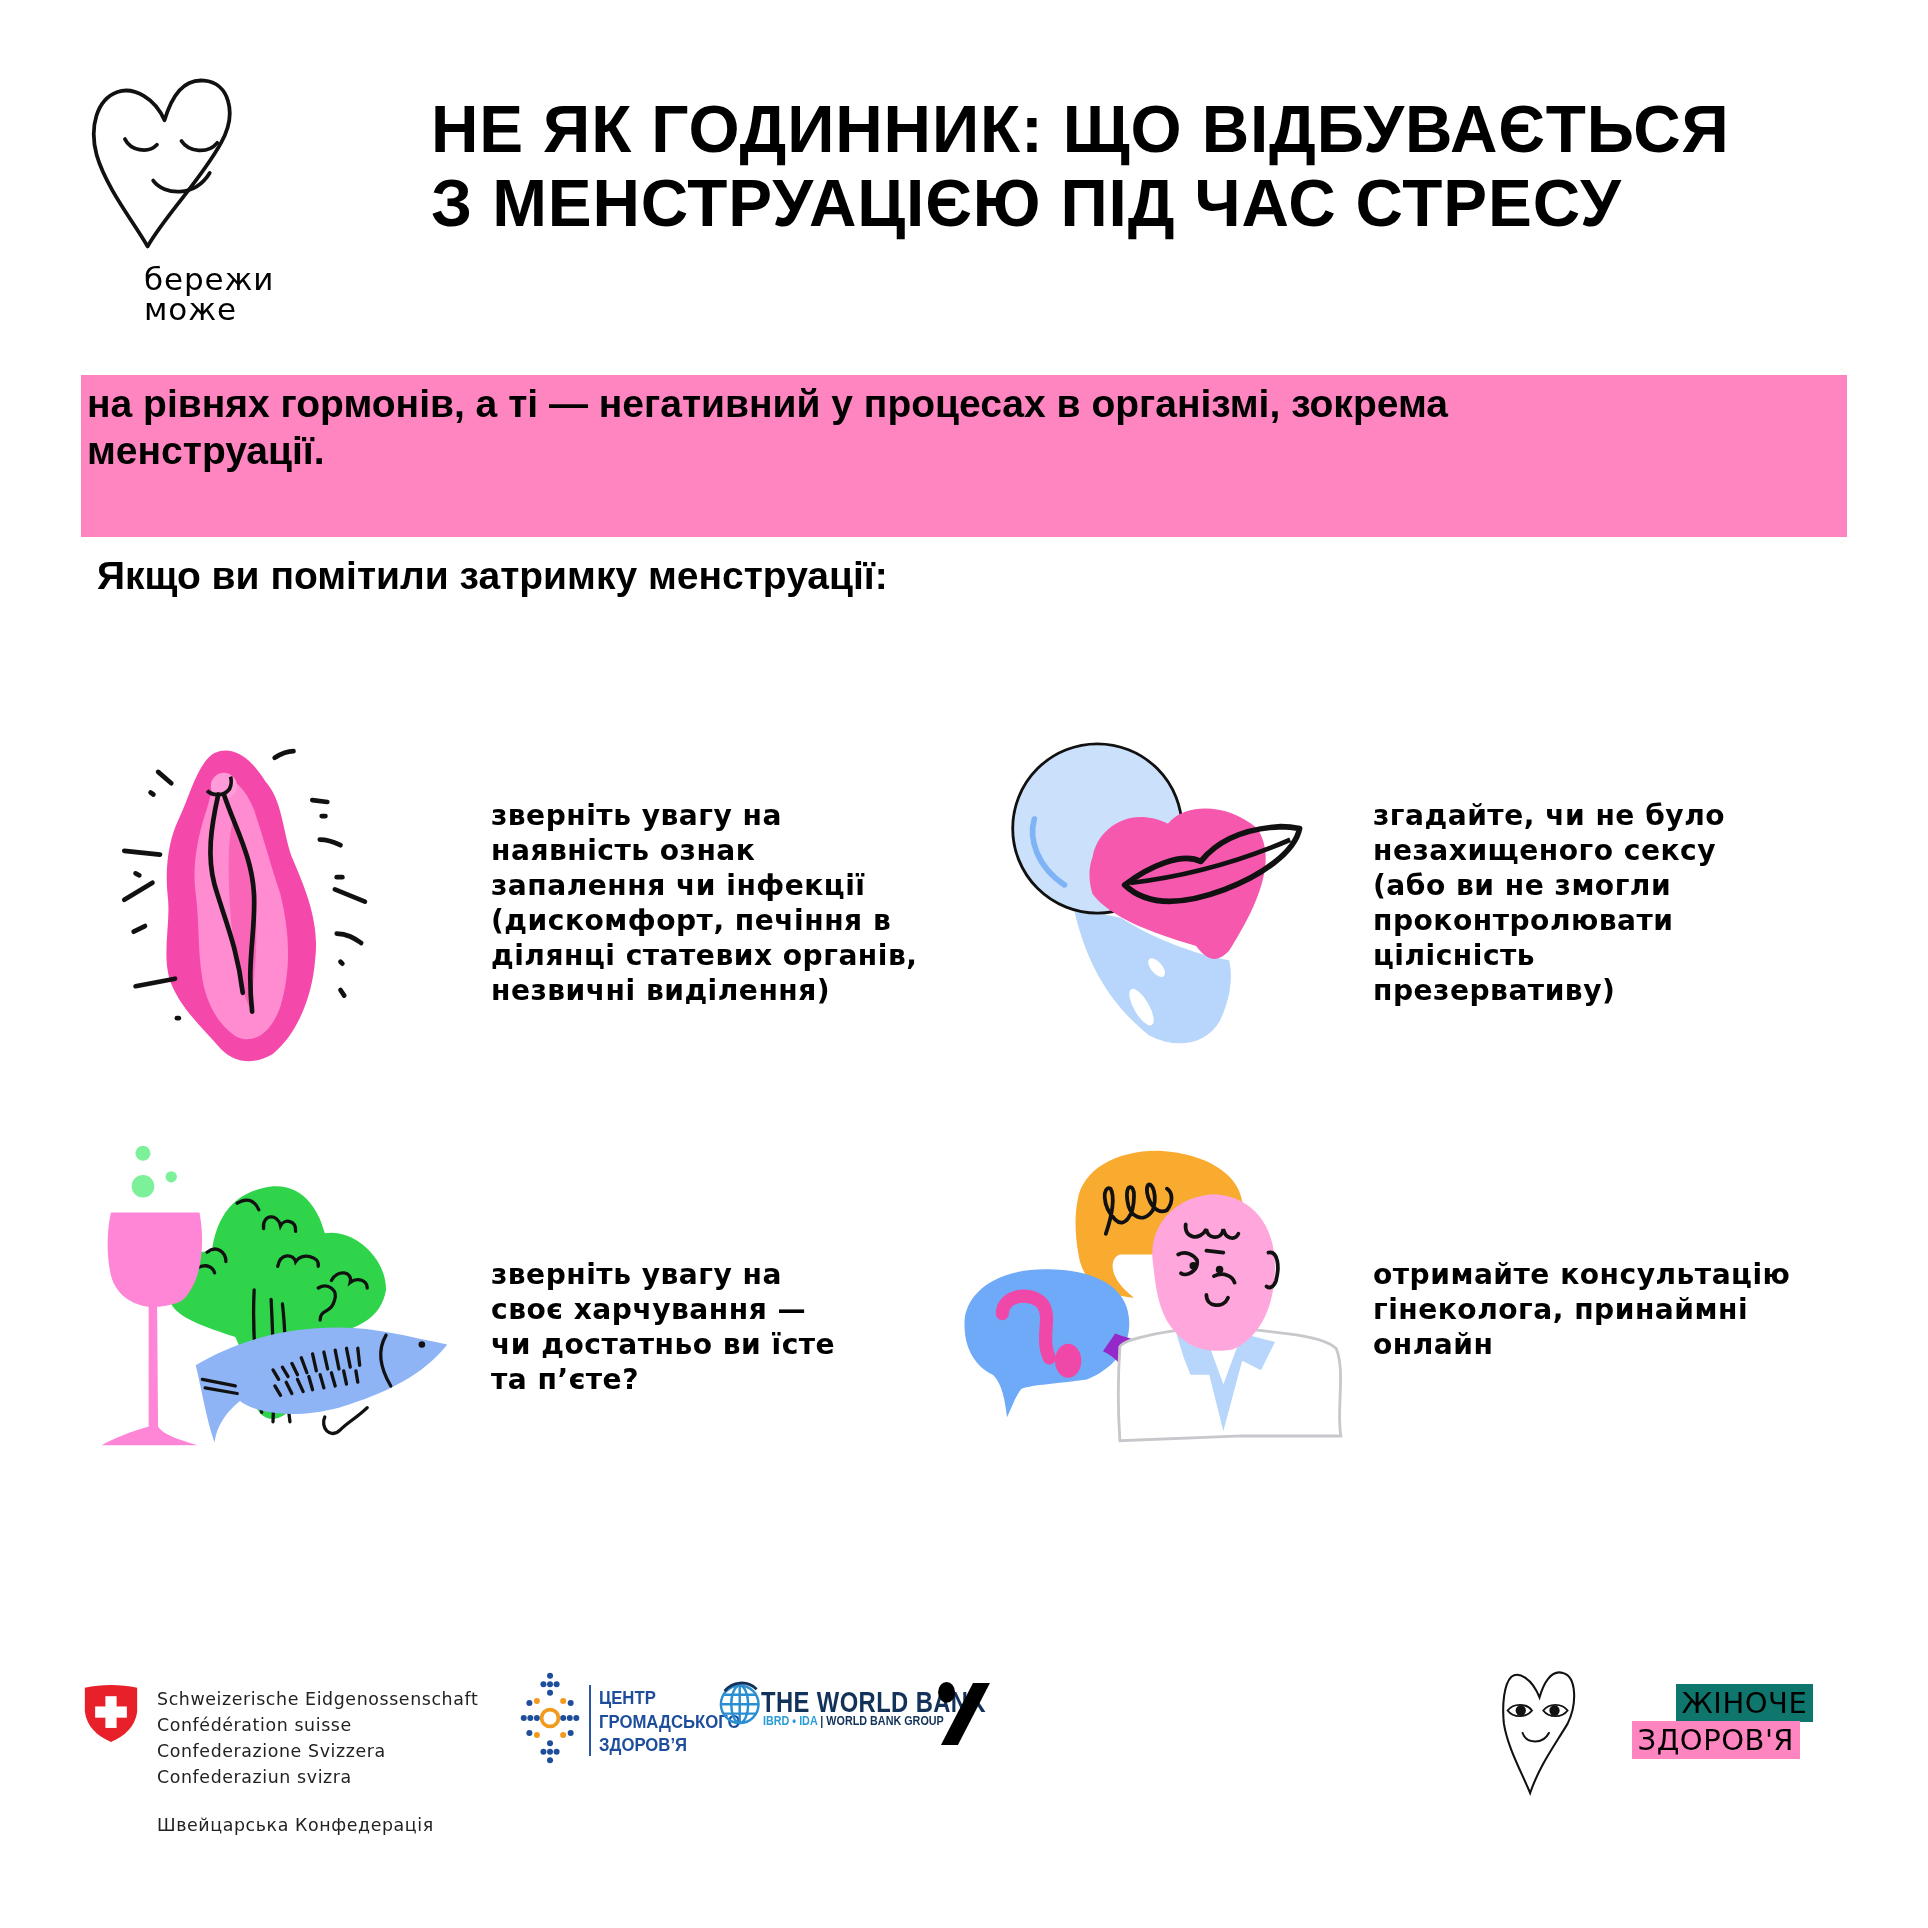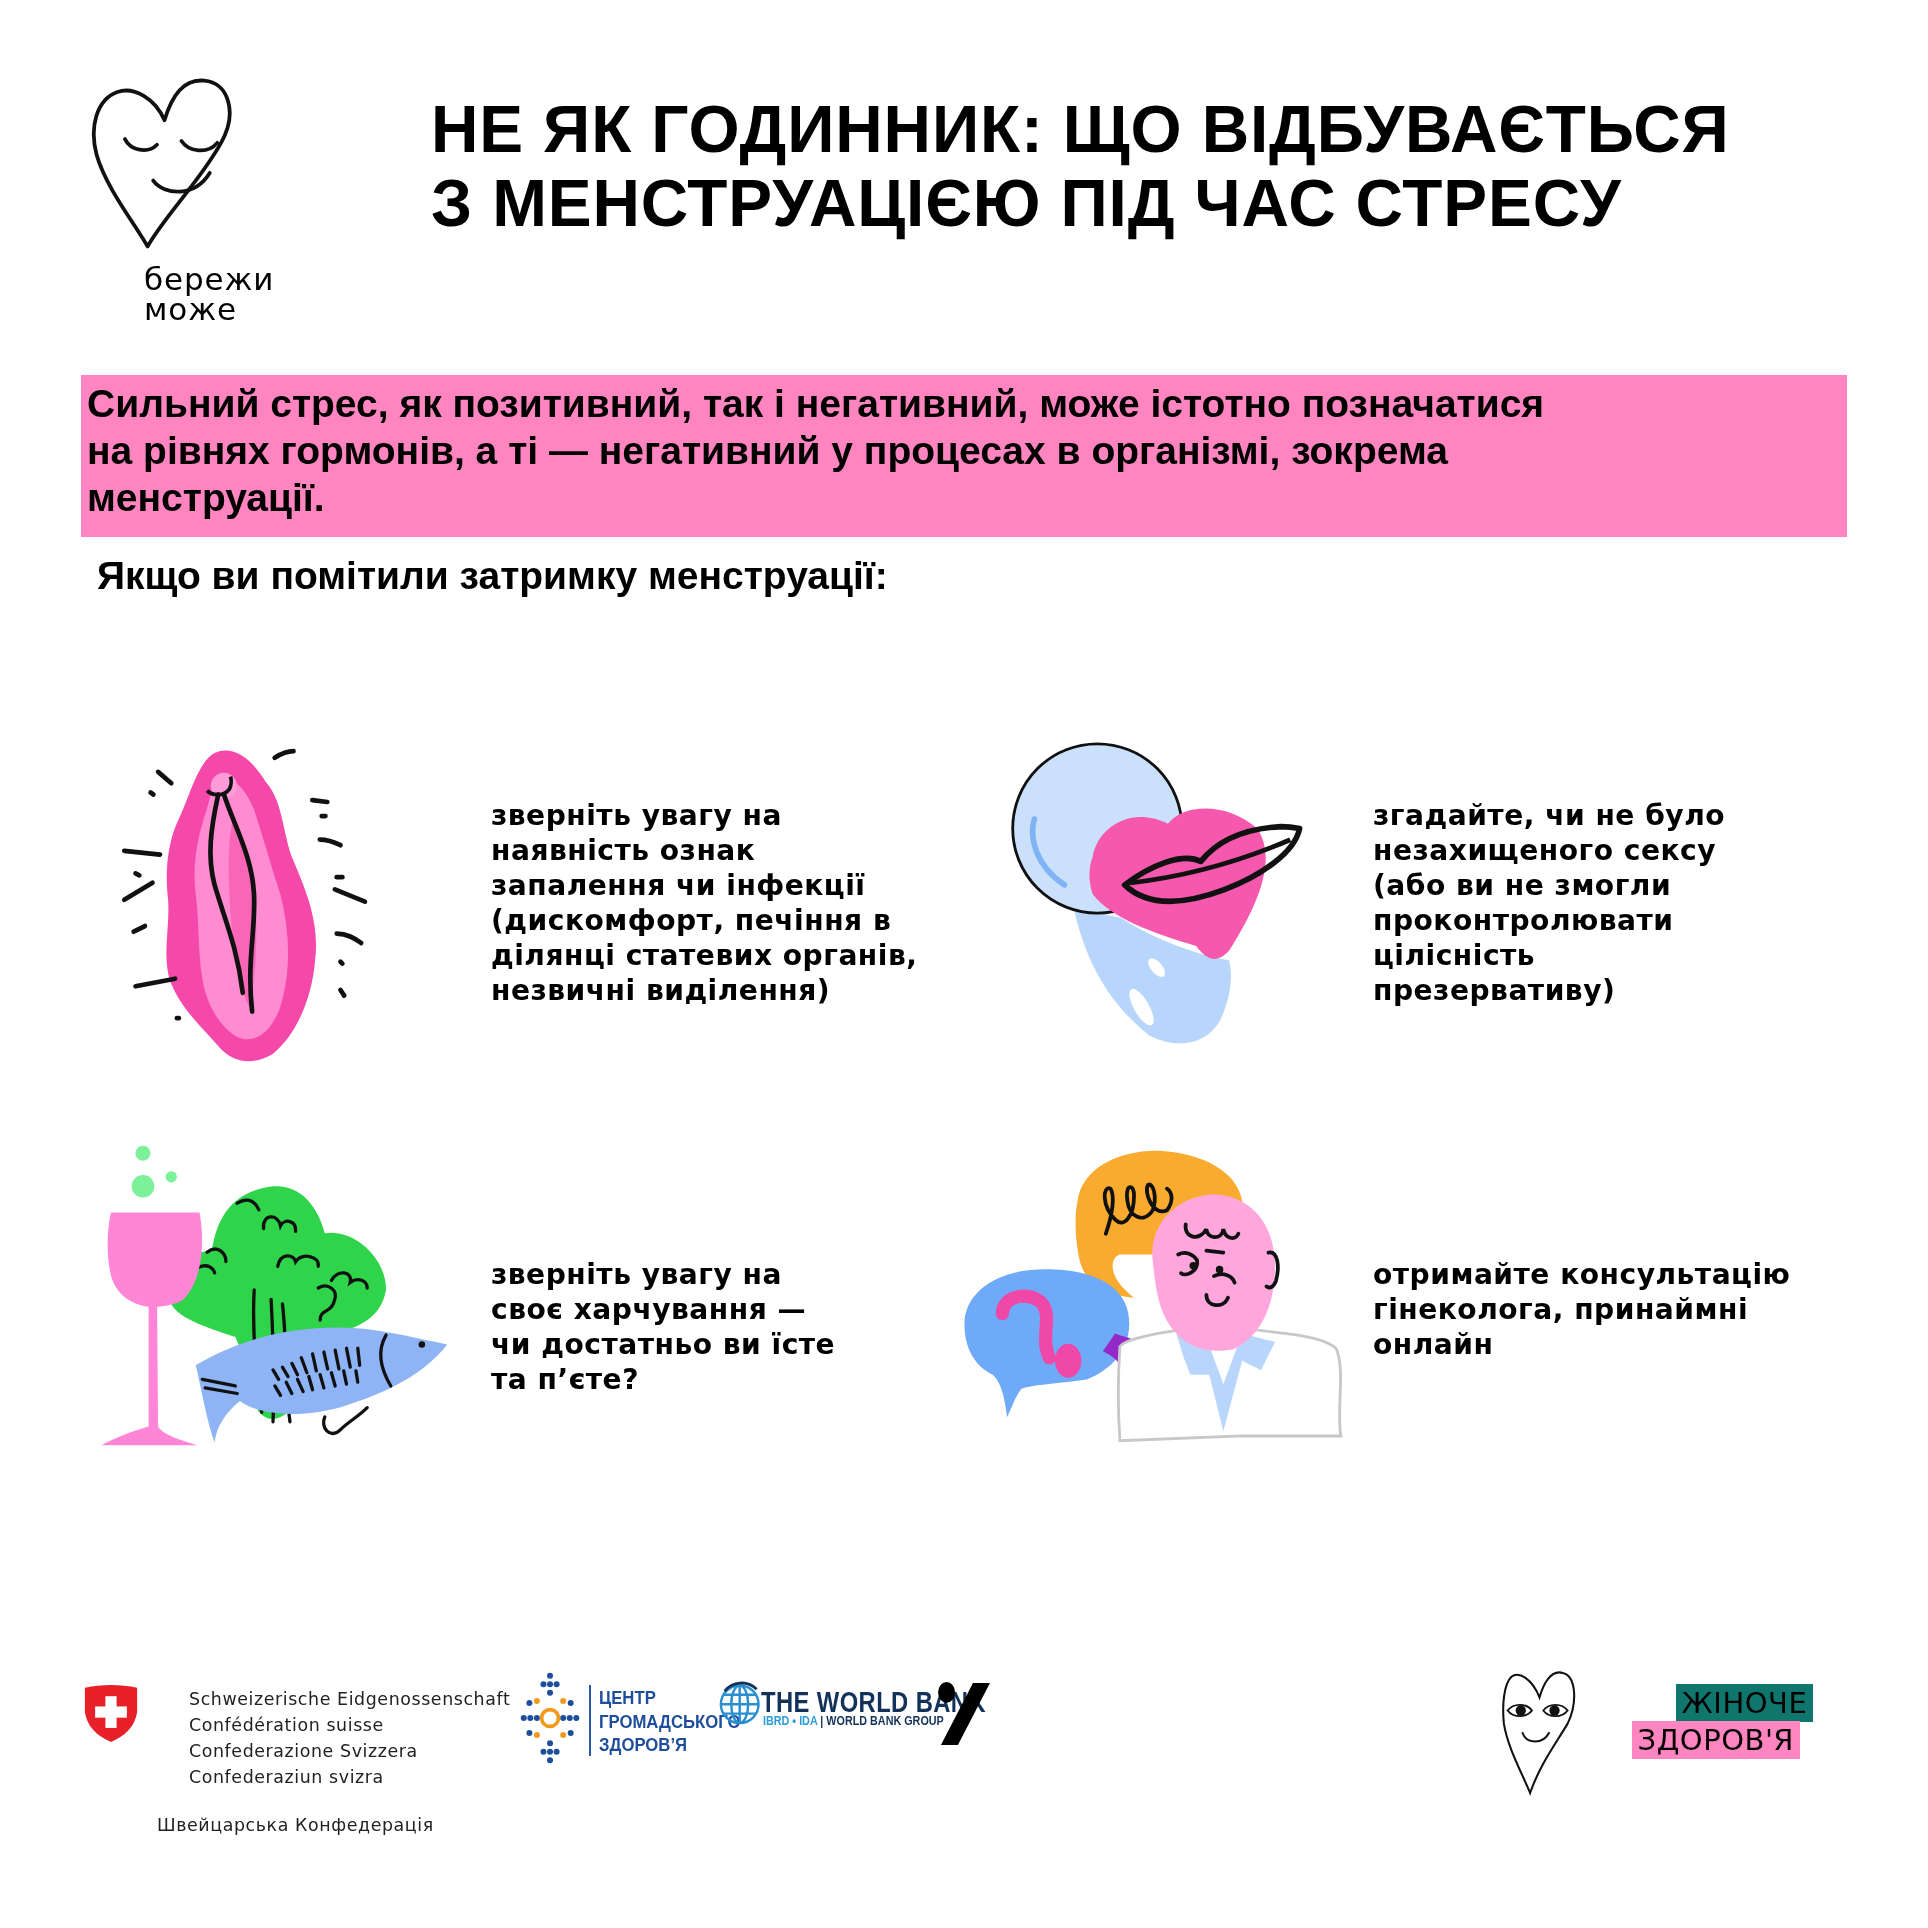--- a/index.html
+++ b/index.html
@@ -27,21 +27,21 @@
   #item4-text { left: 1373px; top: 1257px; width: 452px; }
 
   .illus { position: absolute; }
   #illus1 { left: 113px; top: 734px; width: 282px; height: 339px; }
   #illus2 { left: 1008px; top: 734px; width: 301px; height: 330px; }
   #illus3 { left: 94px; top: 1139px; width: 358px; height: 330px; }
   #illus4 { left: 960px; top: 1149px; width: 395px; height: 320px; }
 
   
   #swiss-shield { left: 83px; top: 1684px; width: 56px; height: 58px; }
-  .swiss-lines { left: 157px; top: 1686px; font-family: "DejaVu Sans", sans-serif; font-size: 17.4px; line-height: 26px; color: #222; letter-spacing: 0.6px; margin-left: 32px; }
+  .swiss-lines { left: 157px; top: 1686px; font-family: "DejaVu Sans", sans-serif; font-size: 17.4px; line-height: 26px; color: #222; letter-spacing: 0.6px; }
   .swiss-ua { left: 157px; top: 1815px; font-family: "DejaVu Sans", sans-serif; font-size: 17.4px; color: #222; letter-spacing: 0.6px; }
 
   #phc-dots { left: 520px; top: 1671px; width: 61px; height: 94px; }
   .phc-divider { left: 589px; top: 1685px; width: 1.9px; height: 71px; background: #2a56a8; }
   .phc-text { left: 599px; top: 1686px; font-family: "Liberation Sans", sans-serif; font-weight: 700; font-size: 19px; line-height: 23.5px; color: #1e4d9c; transform: scaleX(0.88); transform-origin: left top; }
 
   #wb-globe { left: 719px; top: 1676px; width: 64px; height: 64px; }
   .wb-title { left: 761px; top: 1686px; font-family: "Liberation Sans", sans-serif; font-weight: 700; font-size: 29px; color: #12325a; transform: scaleX(0.82); transform-origin: left top; letter-spacing: 0.5px; }
   .wb-sub { left: 763px; top: 1714px; font-family: "Liberation Sans", sans-serif; font-weight: 700; font-size: 12.7px; color: #12325a; transform: scaleX(0.85); transform-origin: left top; white-space: nowrap; }
   .wb-sub .ibrd { color: #2a9bd8; }
@@ -66,21 +66,20 @@
   <div>може</div>
 </div>
 
 <div class="abs title">
   <div>НЕ ЯК ГОДИННИК: ЩО ВІДБУВАЄТЬСЯ</div>
   <div>З МЕНСТРУАЦІЄЮ ПІД ЧАС СТРЕСУ</div>
 </div>
 
 <div class="abs intro-box"></div>
 <div class="abs intro-text">
-  <div>Сильний стрес, як позитивний, так і негативний, може істотно позначатися</div>
   <div>на рівнях гормонів, а ті — негативний у процесах в організмі, зокрема</div>
   <div>менструації.</div>
 </div>
 
 <div class="abs subheading">Якщо ви помітили затримку менструації:</div>
 
 <svg id="illus1" class="illus" viewBox="0 0 300 360">
   <path d="M108 20 C130 10 150 30 162 50 C180 70 180 100 190 130 C205 165 220 200 215 240 C212 280 195 320 170 340 C150 352 130 350 115 335 C95 312 70 290 60 260 C52 230 62 200 58 170 C55 140 60 110 70 90 C82 65 90 30 108 20 Z" fill="#f548ab"></path>
   <path d="M112 50 C128 42 142 60 150 80 C160 110 168 140 178 170 C188 210 190 250 178 290 C168 318 150 330 132 322 C115 312 100 290 95 260 C90 230 92 200 88 170 C84 140 90 110 98 85 C104 68 104 56 112 50 Z" fill="#ff8cd0"></path>
   <path d="M128 90 C140 110 150 150 152 190 C154 230 150 270 145 290 C135 270 128 230 125 190 C122 150 122 110 128 90 Z" fill="#f966b8"></path>

